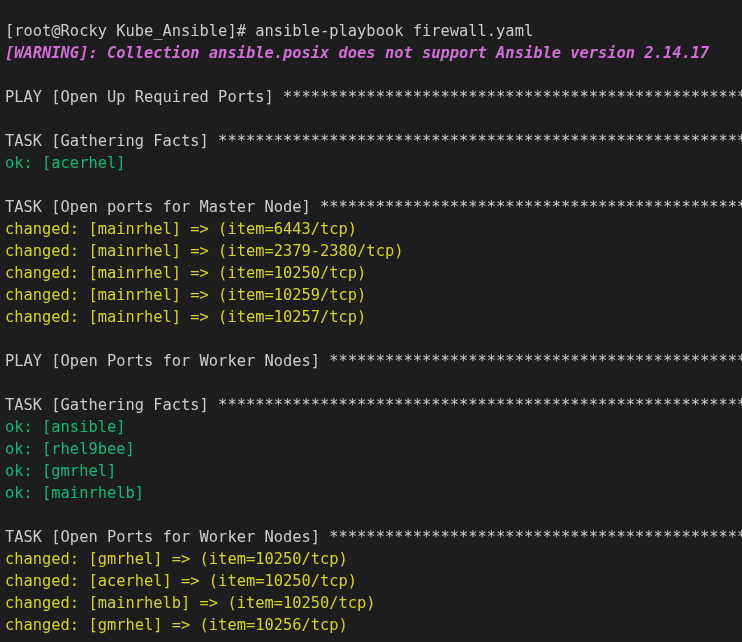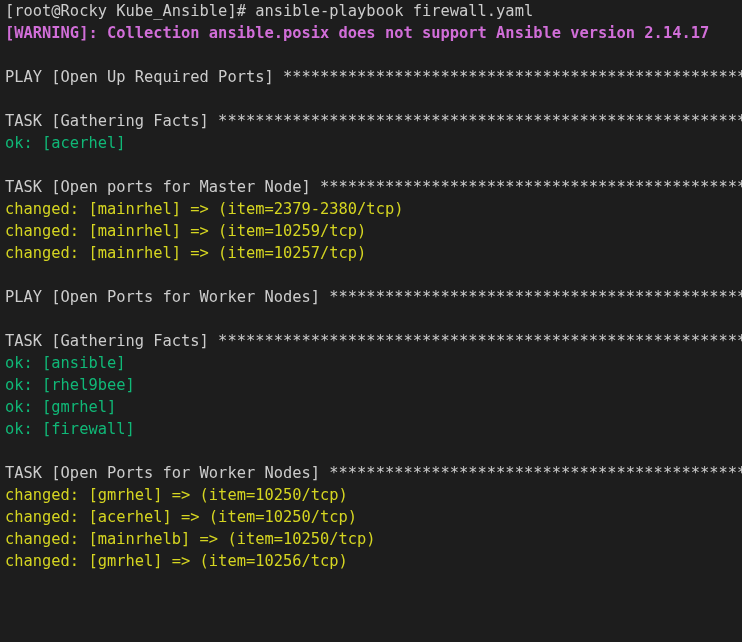--- a/index.html
+++ b/index.html
@@ -14,61 +14,63 @@
     padding:0;
     width:742px;
     height:642px;
     background:var(--bg);
     overflow:hidden;
   }
   .terminal{
     box-sizing:border-box;
     width:742px;
     height:642px;
-    padding:0 0 0 5px;
+    padding:20px 0 0 5px;
     overflow:hidden;
     font-family:"DejaVu Sans Mono","Liberation Mono",monospace;
     font-size:15.4px;
     line-height:22px;
     color:var(--fg);
   }
   .line{
     height:22px;
     white-space:pre;
     overflow:hidden;
   }
   .line.command{ color:var(--fg); }
   .line.header{ color:var(--fg); }
-  .line.warning{ color:var(--magenta); font-weight:bold; }
+  .line.warning{ color:var(--magenta); font-weight:bold;font-style:italic; }
   .line.ok{ color:var(--green); }
   .line.changed{ color:var(--yellow); }
 </style>
 </head>
 <body>
 
 <div class="terminal">
     <div class="line command">[root@Rocky Kube_Ansible]# ansible-playbook firewall.yaml</div>
     <div class="line warning">[WARNING]: Collection ansible.posix does not support Ansible version 2.14.17</div>
     <div class="line blank">&nbsp;</div>
     <div class="line header">PLAY [Open Up Required Ports] ******************************************************************************************</div>
     <div class="line blank">&nbsp;</div>
     <div class="line header">TASK [Gathering Facts] ******************************************************************************************</div>
     <div class="line ok">ok: [acerhel]</div>
     <div class="line blank">&nbsp;</div>
     <div class="line header">TASK [Open ports for Master Node] ******************************************************************************************</div>
+    <div class="line changed">changed: [mainrhel] =&gt; (item=6443/tcp)</div>
     <div class="line changed">changed: [mainrhel] =&gt; (item=2379-2380/tcp)</div>
+    <div class="line changed">changed: [mainrhel] =&gt; (item=10250/tcp)</div>
     <div class="line changed">changed: [mainrhel] =&gt; (item=10259/tcp)</div>
     <div class="line changed">changed: [mainrhel] =&gt; (item=10257/tcp)</div>
     <div class="line blank">&nbsp;</div>
     <div class="line header">PLAY [Open Ports for Worker Nodes] ******************************************************************************************</div>
     <div class="line blank">&nbsp;</div>
     <div class="line header">TASK [Gathering Facts] ******************************************************************************************</div>
     <div class="line ok">ok: [ansible]</div>
     <div class="line ok">ok: [rhel9bee]</div>
     <div class="line ok">ok: [gmrhel]</div>
-    <div class="line ok">ok: [firewall]</div>
+    <div class="line ok">ok: [mainrhelb]</div>
     <div class="line blank">&nbsp;</div>
     <div class="line header">TASK [Open Ports for Worker Nodes] ******************************************************************************************</div>
     <div class="line changed">changed: [gmrhel] =&gt; (item=10250/tcp)</div>
     <div class="line changed">changed: [acerhel] =&gt; (item=10250/tcp)</div>
     <div class="line changed">changed: [mainrhelb] =&gt; (item=10250/tcp)</div>
     <div class="line changed">changed: [gmrhel] =&gt; (item=10256/tcp)</div>
   </div>
 
 </body></html>

